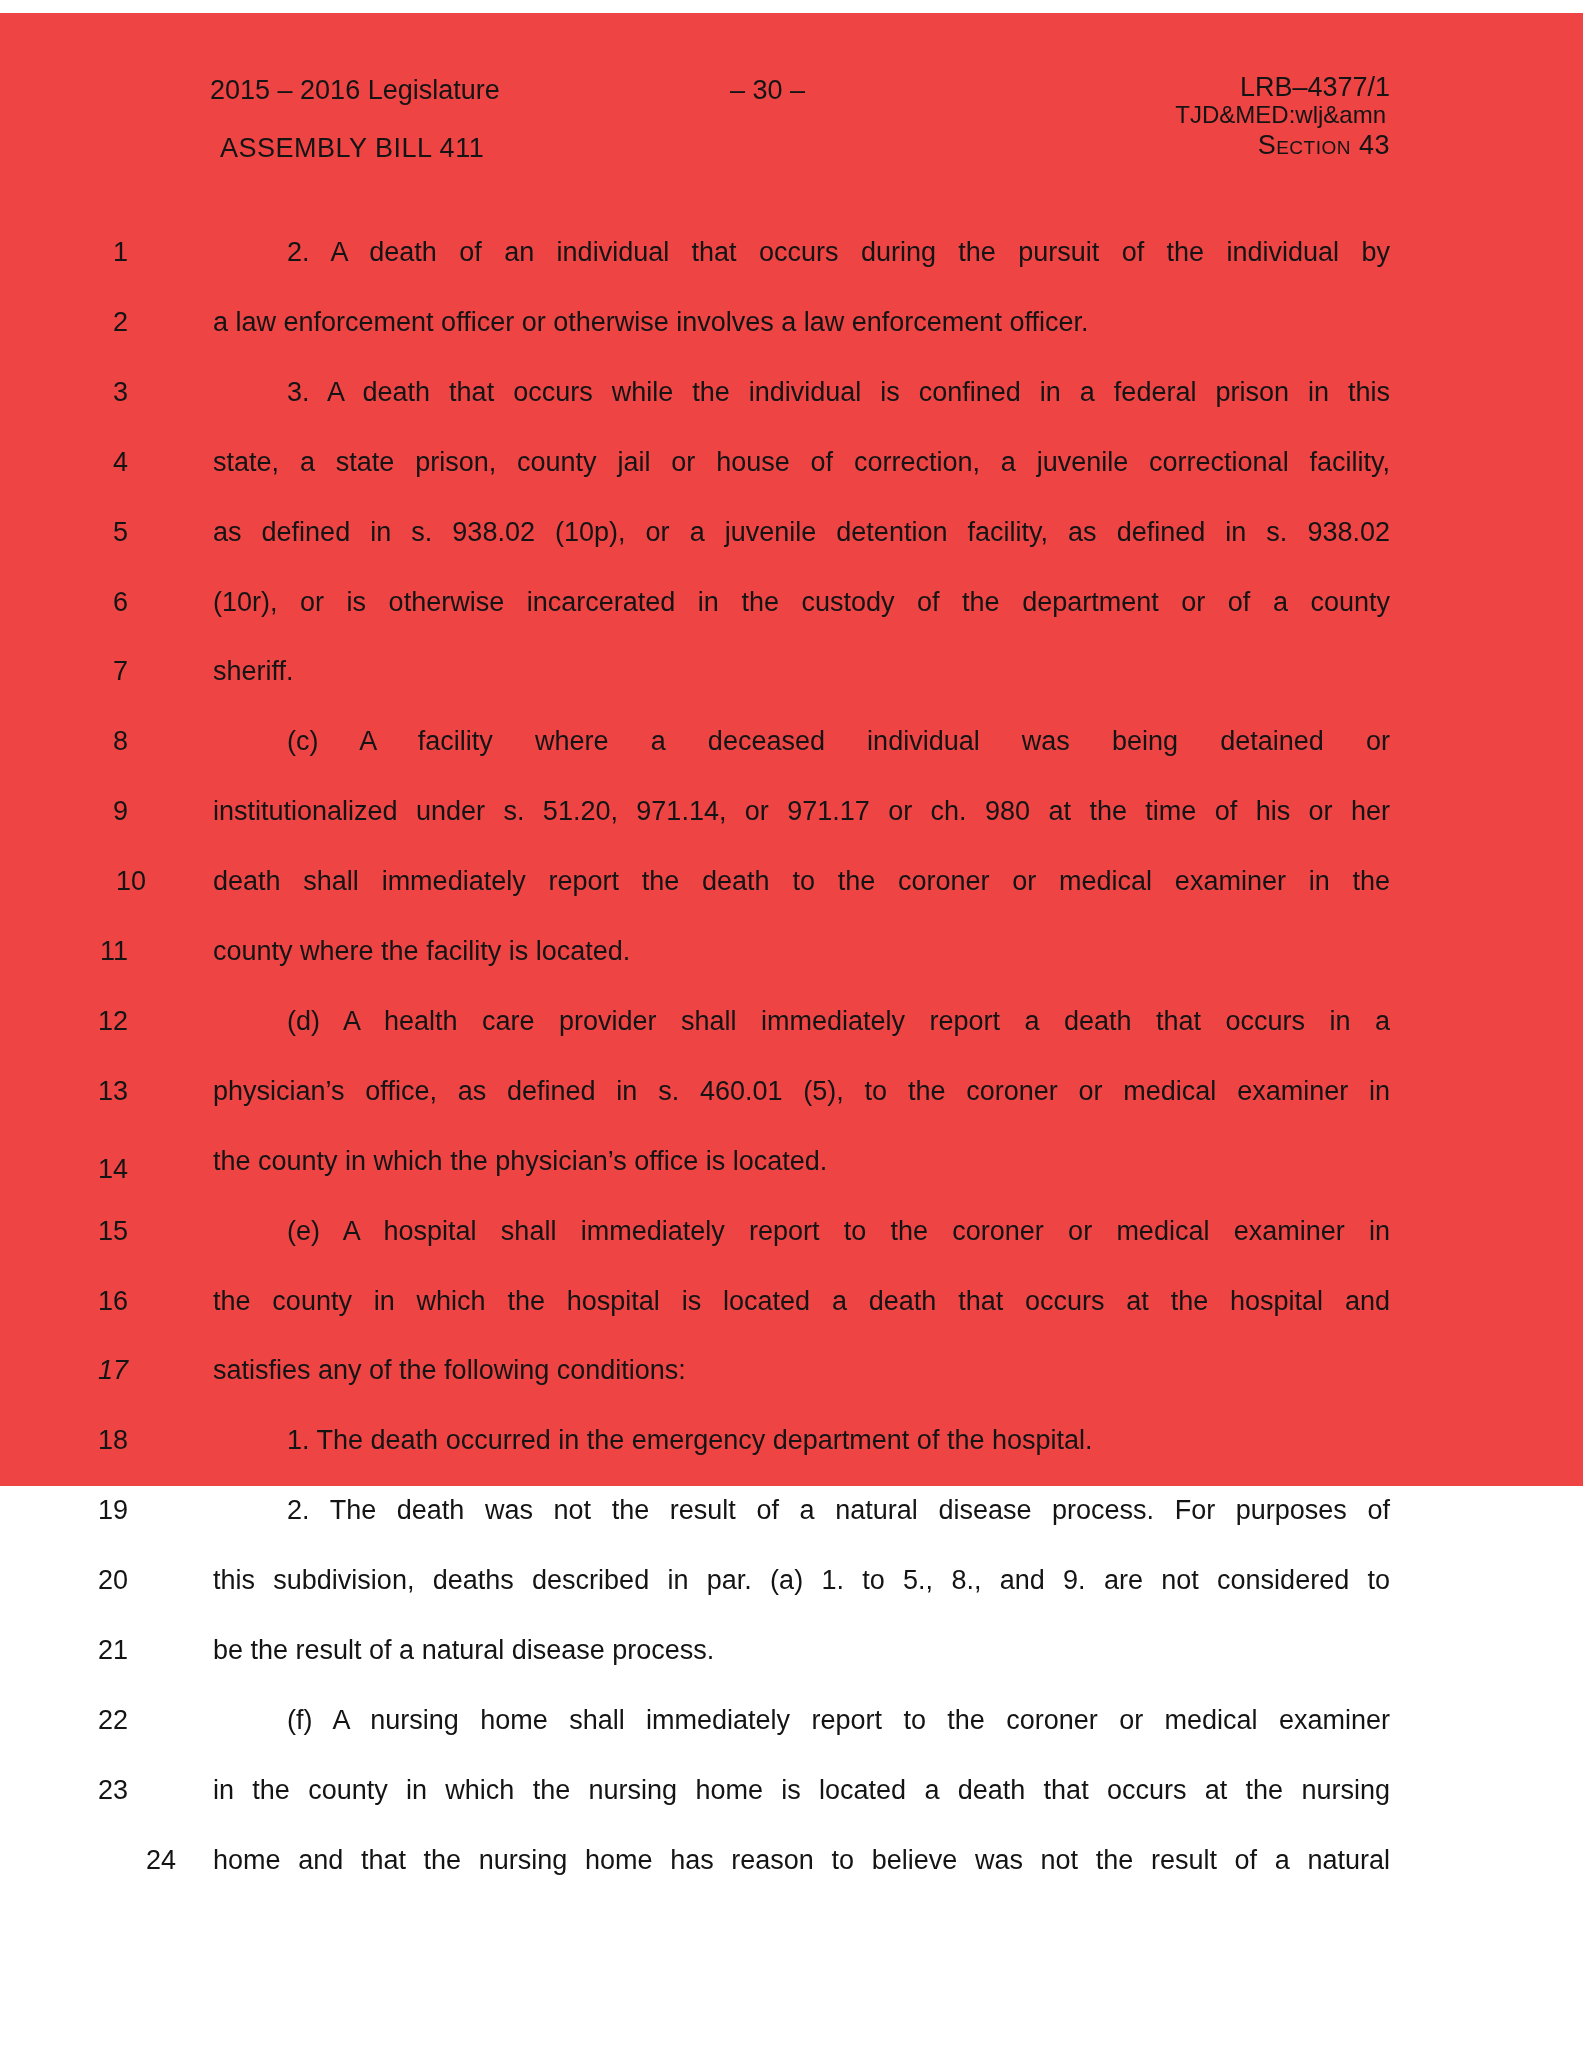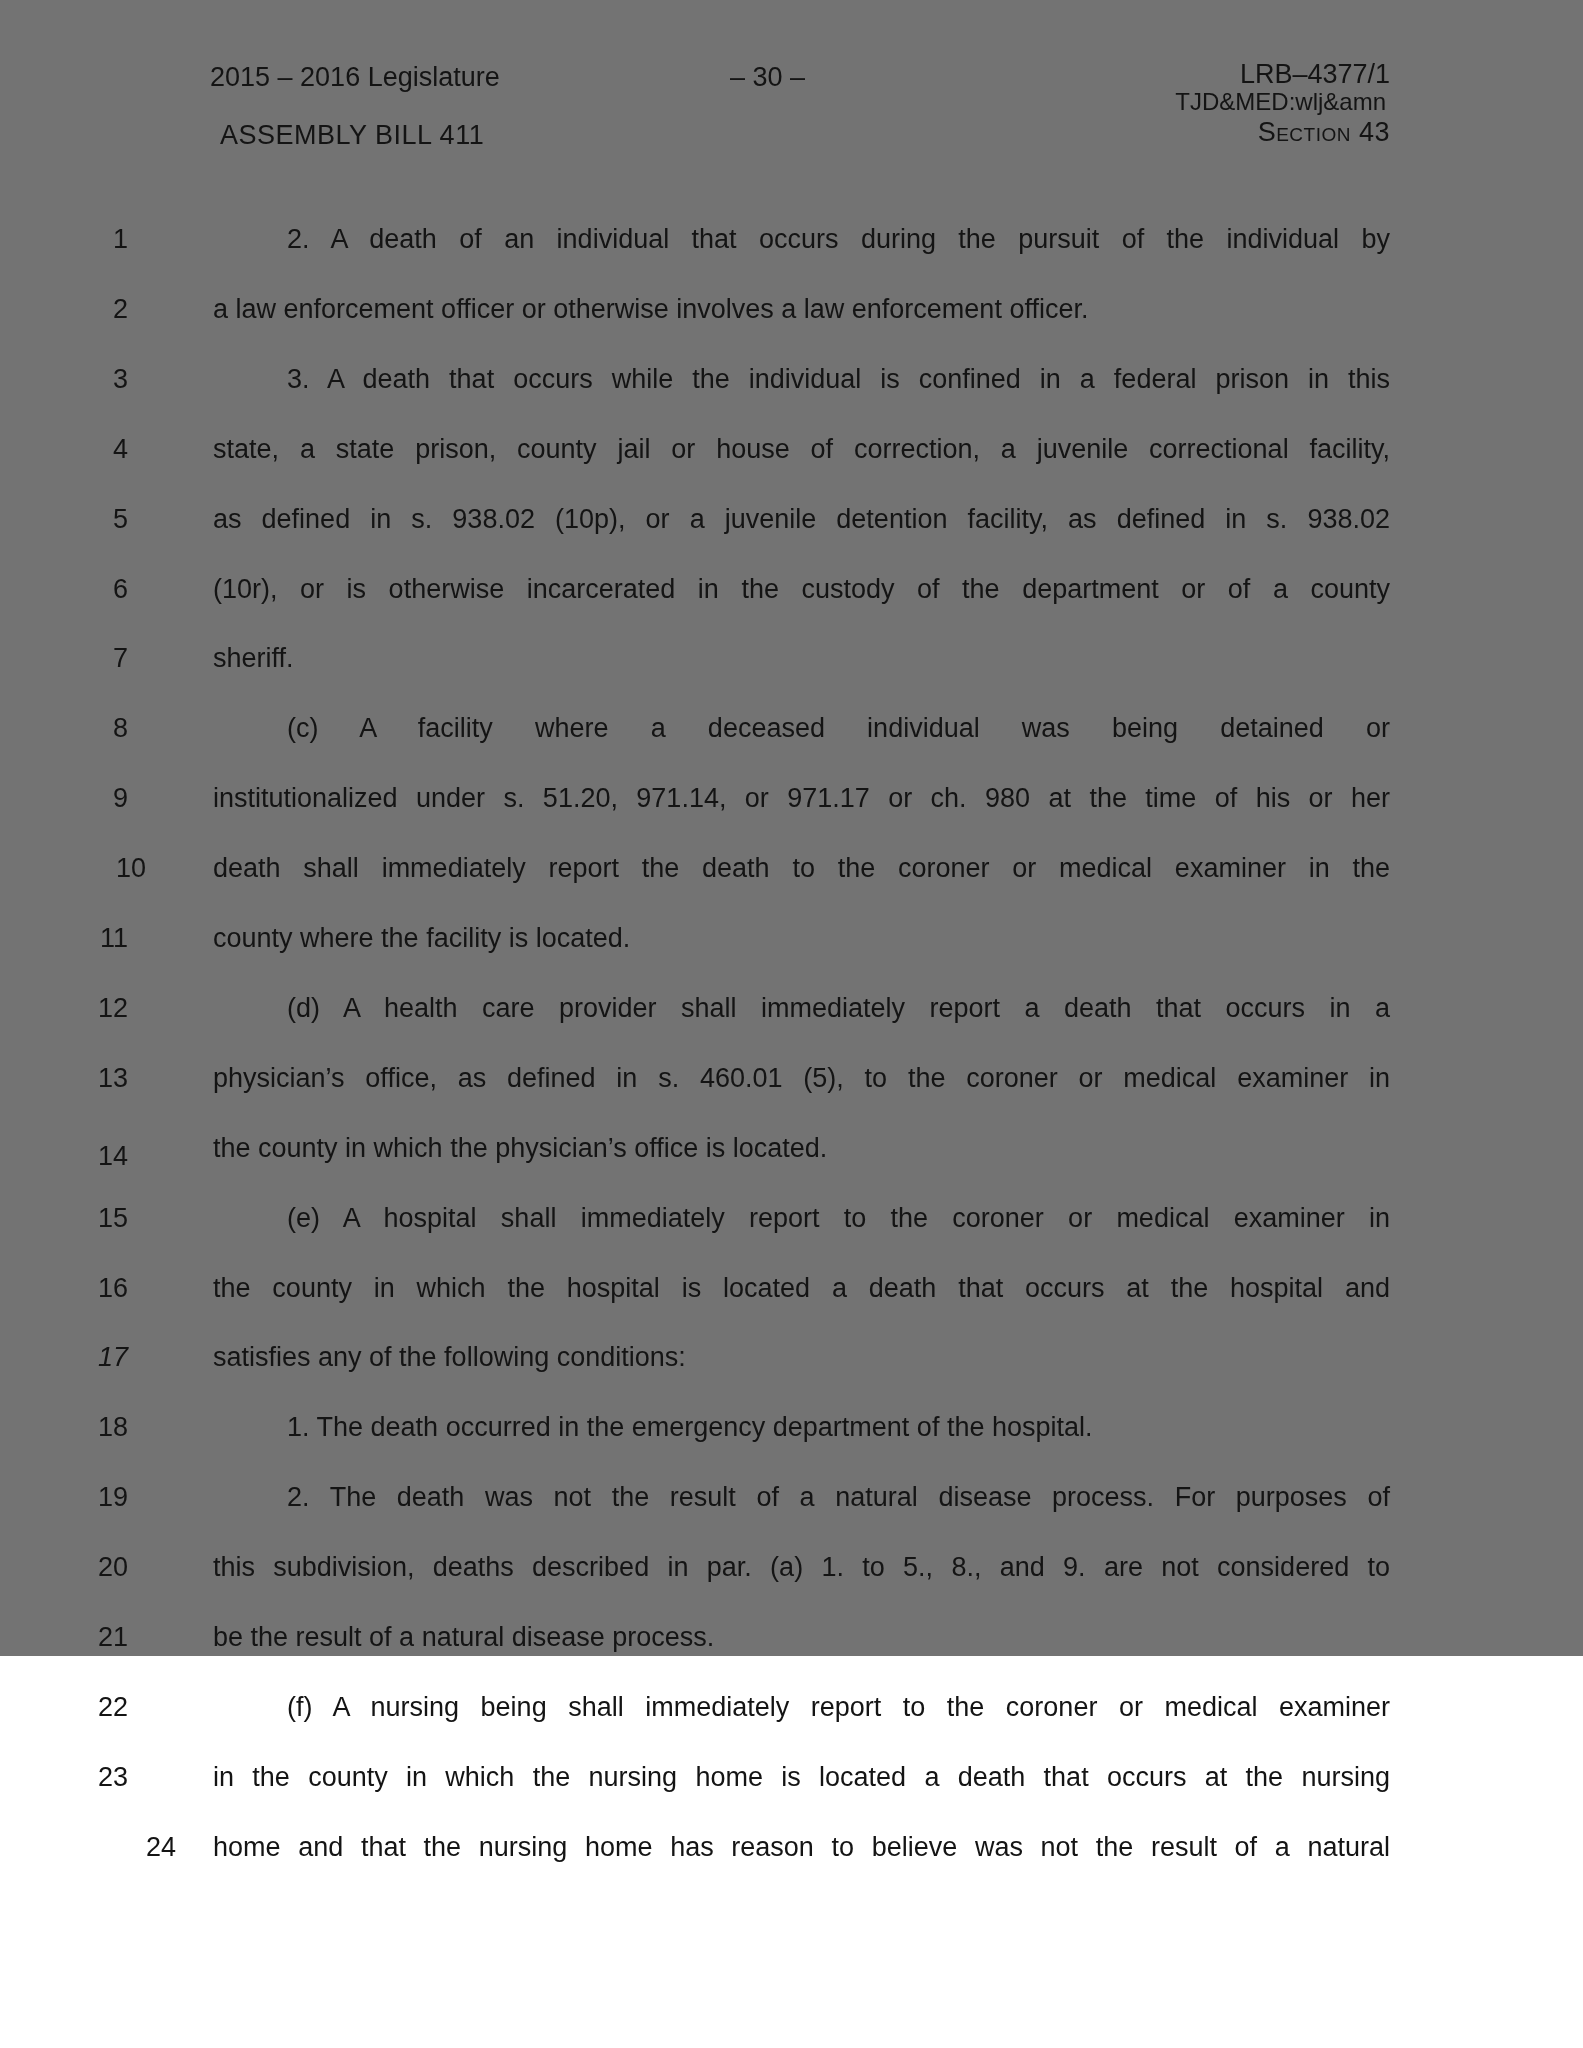--- a/index.html
+++ b/index.html
@@ -1,18 +1,18 @@
 <!DOCTYPE html>
 <html><head>
 <meta charset="utf-8">
 <style>
   html, body { margin: 0; padding: 0; background: #ffffff; }
   body { width: 1583px; height: 2048px; position: relative; overflow: hidden;
          font-family: "Liberation Sans", "DejaVu Sans", sans-serif; color: #141414; }
-  .page { position: absolute; left: 0; top: 0; width: 1583px; height: 1656px; background: #737373; }
+  .page { position: absolute; left: 0; top: 13px; width: 1583px; height: 1473px; background: #ef4444; }
   .hdr { position: absolute; font-size: 27px; line-height: 1; white-space: nowrap; }
   .hdr-small { font-size: 24px; }
   .smallcaps { font-variant: small-caps; letter-spacing: 0.5px; }
   .ln { position: absolute; left: 0; width: 128px; text-align: right; font-size: 27px; line-height: 1; color: #141414; }
   .txt { position: absolute; left: 213px; width: 1177px; font-size: 27px; line-height: 1;
          white-space: nowrap; text-align: justify; text-align-last: justify; }
   .txt.last { text-align-last: left; }
   .txt.indent { left: 287px; width: 1103px; }
 </style>
 </head>
@@ -64,19 +64,19 @@
       <div class="txt last" style="top: 1344px; white-space: normal; height: 30px; overflow: visible;">satisfies any of the following conditions:</div>
       <div class="ln" style="top: 1414px;">18</div>
       <div class="txt indent last" style="top: 1414px; white-space: normal; height: 30px; overflow: visible;">1.  The death occurred in the emergency department of the hospital.</div>
       <div class="ln" style="top: 1484px;">19</div>
       <div class="txt indent" style="top: 1484px; white-space: normal; height: 30px; overflow: visible;">2.  The death was not the result of a natural disease process.  For purposes of</div>
       <div class="ln" style="top: 1554px;">20</div>
       <div class="txt" style="top: 1554px; white-space: normal; height: 30px; overflow: visible;">this subdivision, deaths described in par. (a) 1. to 5., 8., and 9. are not considered to</div>
       <div class="ln" style="top: 1624px;">21</div>
       <div class="txt last" style="top: 1624px; white-space: normal; height: 30px; overflow: visible;">be the result of a natural disease process.</div>
       <div class="ln" style="top: 1694px;">22</div>
-      <div class="txt indent" style="top: 1694px; white-space: normal; height: 30px; overflow: visible;">(f)  A nursing being shall immediately report to the coroner or medical examiner</div>
+      <div class="txt indent" style="top: 1694px; white-space: normal; height: 30px; overflow: visible;">(f)  A nursing home shall immediately report to the coroner or medical examiner</div>
       <div class="ln" style="top: 1764px;">23</div>
       <div class="txt" style="top: 1764px; white-space: normal; height: 30px; overflow: visible;">in the county in which the nursing home is located a death that occurs at the nursing</div>
       <div class="ln" style="top: 1834px; padding-left: 48px;">24</div>
       <div class="txt" style="top: 1834px; white-space: normal; height: 30px; overflow: visible;">home and that the nursing home has reason to believe was not the result of a natural</div>
     </div>
 </div>
 
 </body></html>

